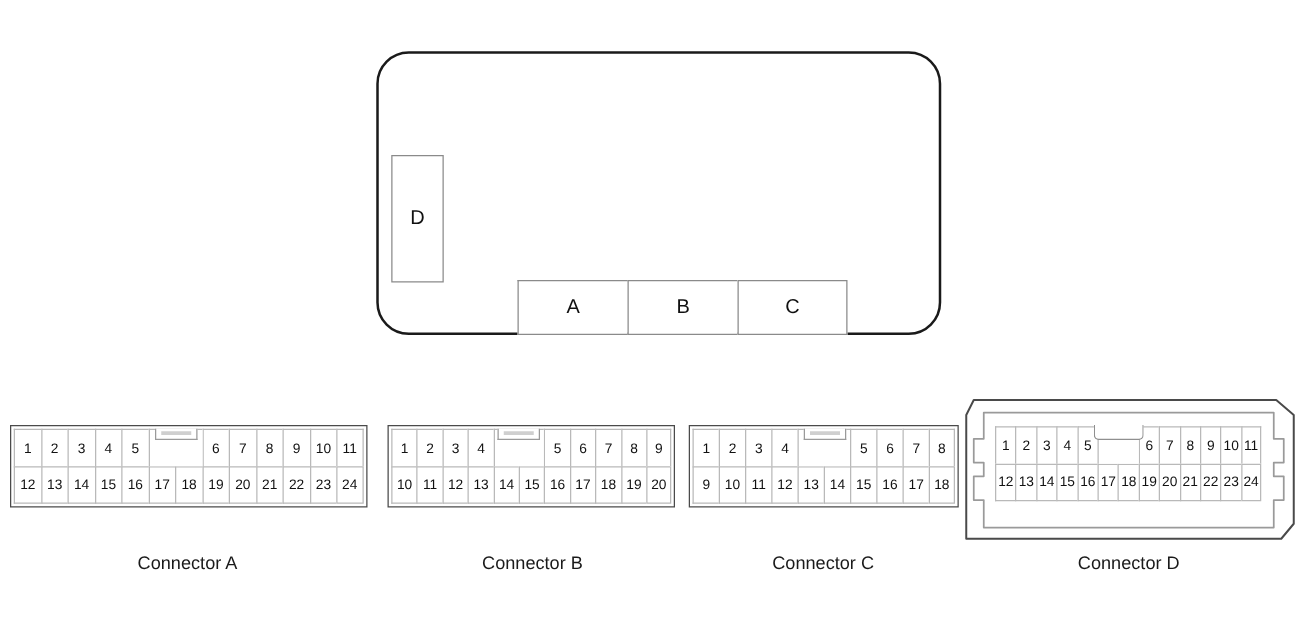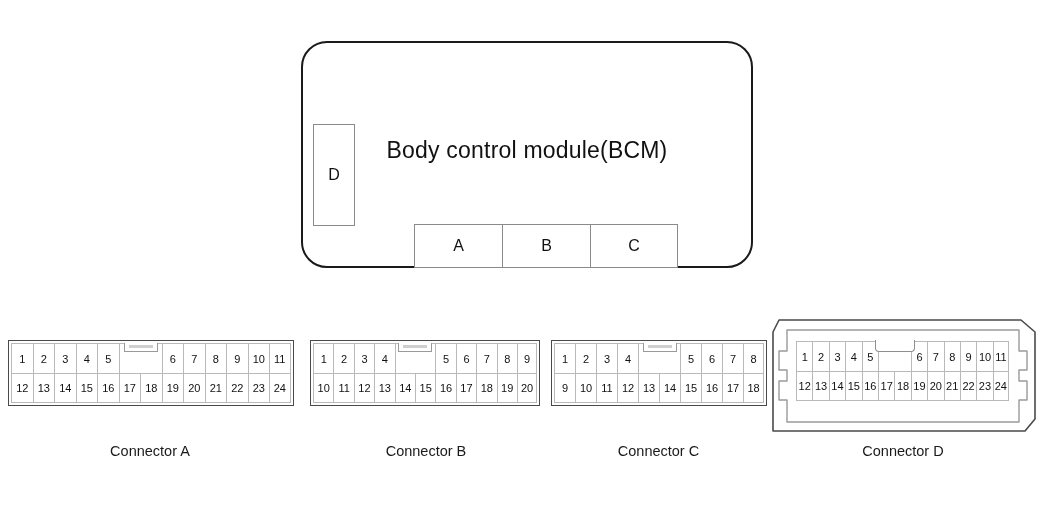--- a/index.html
+++ b/index.html
@@ -186,21 +186,20 @@
     background: #ffffff;
     box-sizing: border-box;
   }
 </style>
 </head>
 <body>
 
 <div id="bcm-module">
   <div id="bcm-body"></div>
 
-  <div id="bcm-title">Body control module(BCM)</div>
 
   <div id="bcm-tab-d">D</div>
 
   <div id="bcm-tabs-bottom">
     <div class="bcm-tab">A</div>
     <div class="bcm-tab">B</div>
     <div class="bcm-tab">C</div>
   </div>
 </div>
 

